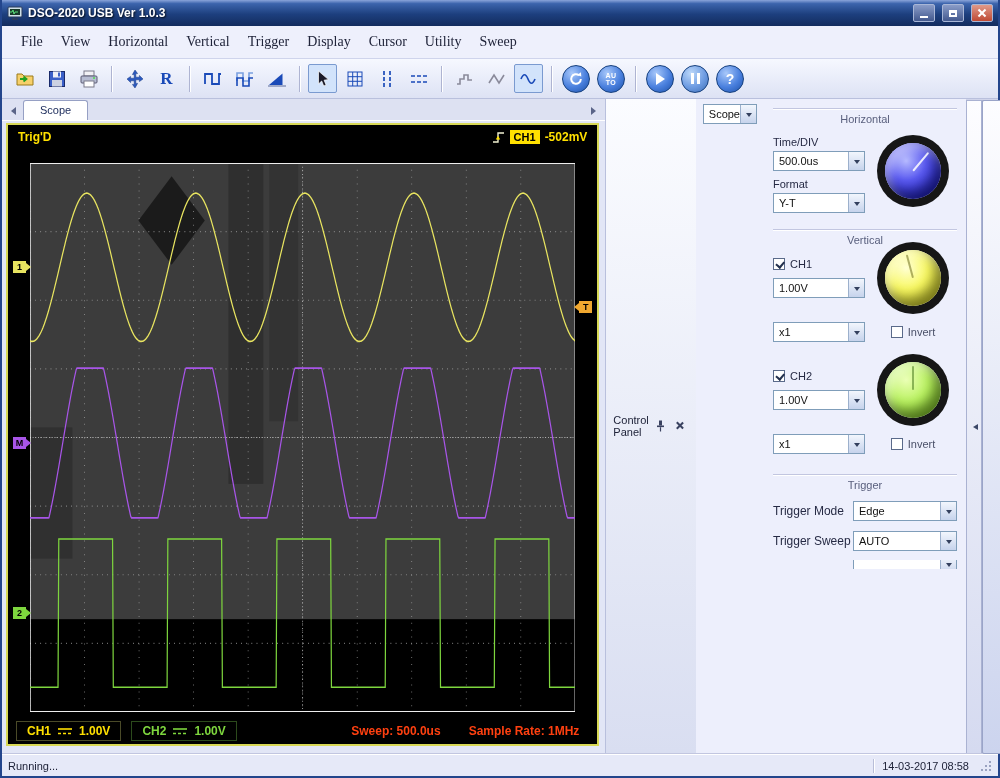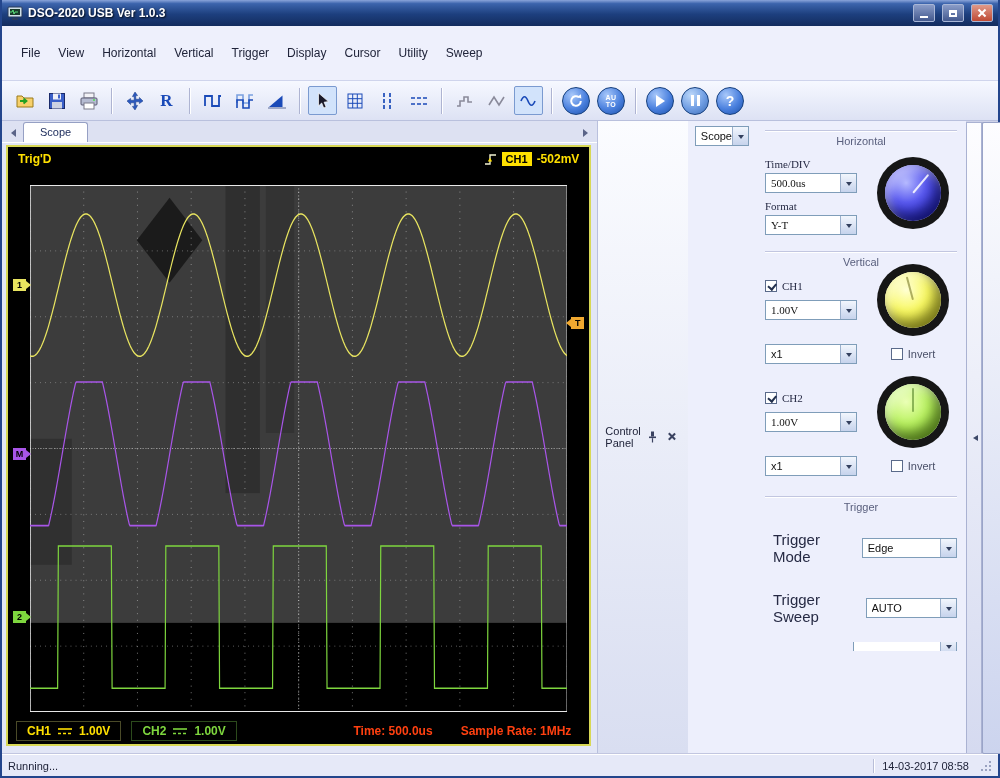--- a/index.html
+++ b/index.html
@@ -19,21 +19,21 @@
   .win-btn.close { background:linear-gradient(#e09a8a,#bf4a34); }
   .glyph-min { width:8px; height:2px; background:#fff; margin-top:8px; }
   .glyph-max { width:8px; height:7px; border:2px solid #fff; border-top-width:3px; }
   .x-icon { position:relative; width:10px; height:10px; }
   .x-icon::before,.x-icon::after { content:""; position:absolute; left:4px; top:0; width:2px; height:10px; background:#fff; }
   .x-icon::before { transform:rotate(45deg); } .x-icon::after { transform:rotate(-45deg); }
   .x-icon.dark::before,.x-icon.dark::after { background:#3a4260; width:1.6px; height:9px; }
 
   
   .menubar { flex:0 0 24px; background:#eef0fc; border-bottom:1px solid #cfd4ec; display:flex; align-items:center; padding-left:10px; }
-  .menu-item { padding:20px 9px; font-size:12px; color:#20243a; }
+  .menu-item { padding:8px 9px; font-size:14px; color:#20243a;font-family:Liberation Serif, serif; }
 
   
   .toolbar { flex:0 0 40px; background:linear-gradient(#f6f8ff,#dde2f4); border-bottom:1px solid #b9c0dd;
     display:flex; align-items:center; padding:0 8px; gap:3px; }
   .tbtn { width:29px; height:29px; display:flex; align-items:center; justify-content:center;
     border:1px solid transparent; border-radius:2px; }
   .tbtn.active { background:#d2e3fb; border-color:#7a9ad0; }
   .tbtn .rletter { font-weight:bold; font-size:17px; color:#1a4ab8; font-family:"Liberation Serif",serif; }
   .sep { width:1px; height:26px; background:#aeb4d2; box-shadow:1px 0 0 #ffffff; margin:0 5px; flex:0 0 1px; }
   .circle-btn { width:28px; height:28px; border-radius:50%; margin:0 2px;
@@ -97,40 +97,40 @@
   .dd-btn { flex:0 0 16px; height:100%; background:linear-gradient(#f2f6fd,#c6d3ec); border-left:1px solid #9cb0cc;
     display:flex; align-items:center; justify-content:center; }
   .dd-arrow { width:0; height:0; border:3.5px solid transparent; border-top:4.5px solid #33405e; margin-top:4px; }
   .w92 { width:92px; } .w78 { width:104px; } .full { width:100%; }
 
   .cp-body { flex:1; padding:0 9px; overflow:hidden; }
   .section-sep { border-top:1px solid #c2c6e0; border-bottom:1px solid #ffffff; margin-top:9px; }
   .section-title { text-align:center; color:#5a607e; font-size:11px; margin:3px 0 4px; }
   .lbl { font-size:11px; color:#262a44; margin:7px 0 3px; }
 
-  .grid2 { display:grid; grid-template-columns:1fr 88px; column-gap:12px; align-items:center;font-family:Liberation Serif, serif; }
+  .grid2 { display:grid; grid-template-columns:1fr 88px; column-gap:4px; align-items:center; }
   .knob-wrap { display:flex; align-items:center; justify-content:center; }
   .knob { width:56px; height:56px; border-radius:50%; position:relative;
     box-shadow:0 0 0 8px #161616, inset -6px -8px 12px rgba(0,0,0,.45), inset 5px 7px 10px rgba(255,255,255,.45); }
   .knob .pointer { position:absolute; left:50%; top:50%; width:2px; height:24px; margin-left:-1px;
     background:rgba(255,255,255,.85); transform-origin:50% 0; border-radius:1px; }
   .knob.blue   { background:radial-gradient(circle at 38% 32%, #b4b8ff 0%, #5a5af0 38%, #2a2ad2 72%, #1414a0 100%); }
   .knob.yellow { background:radial-gradient(circle at 38% 32%, #ffffd2 0%, #f8f862 42%, #e2e232 76%, #bcbc1a 100%); }
   .knob.green  { background:radial-gradient(circle at 38% 32%, #eaffb4 0%, #baf262 42%, #92da32 76%, #6cac1a 100%); }
 
   .cb { display:flex; align-items:center; gap:5px; font-size:11px; color:#262a44; }
   .cbox { width:12px; height:12px; background:#fff; border:1px solid #5a6a8a; position:relative; flex:0 0 12px; }
   .cbox.checked::after { content:""; position:absolute; left:2px; top:1.5px; width:6px; height:3.5px;
     border-left:2px solid #23304e; border-bottom:2px solid #23304e; transform:rotate(-50deg); }
 
   .probe-row { display:grid; grid-template-columns:1fr 88px; column-gap:4px; align-items:center; margin-top:16px; margin-bottom:20px; }
   .probe-row .cb { justify-content:center; color:#4a5068; }
 
   .trig-row { display:flex; align-items:center; justify-content:space-between; margin-top:10px; }
-  .trig-row .lbl { margin:8px; font-size:15px; }
+  .trig-row .lbl { margin:0; font-size:12px; }
   .trig-row.clipped { height:9px; overflow:hidden; margin-top:9px; }
 
   .cp-scrollbar { flex:0 0 15px; display:flex; background:#f2f3fb; border-top:1px solid #d0d4ea; }
   .sb-btn { width:16px; height:100%; background:linear-gradient(#fdfdff,#d5daf0); border:1px solid #aab2d2;
     display:flex; align-items:center; justify-content:center; }
   .sb-track { flex:1; position:relative; background:repeating-linear-gradient(90deg,#f4f5fc 0 2px,#eceefa 2px 4px); }
   .sb-thumb { position:absolute; left:34%; top:0; width:66px; height:100%;
     background:linear-gradient(#fdfdff,#ccd4ee); border:1px solid #9aa4c8; border-radius:2px; }
   .tri-sl { width:0; height:0; border:3.5px solid transparent; border-right:5px solid #3c4868; }
   .tri-sr { width:0; height:0; border:3.5px solid transparent; border-left:5px solid #3c4868; }
@@ -380,21 +380,21 @@
             </span>
             <span class="chip c2">
               <span>CH2</span>
               <svg width="16" height="9" viewBox="0 0 16 9" style="color:#7ed63e">
                   <line x1="1" y1="2" x2="15" y2="2" stroke="currentColor" stroke-width="1.6"></line>
                   <line x1="1" y1="6.5" x2="15" y2="6.5" stroke="currentColor" stroke-width="1.4" stroke-dasharray="3 2"></line>
                 </svg>
               <span>1.00V</span>
             </span>
             <span class="time-info">
-              <span>Time: 500.0us</span>
+              <span>Sweep: 500.0us</span>
               <span>Sample Rate: 1MHz</span>
             </span>
           </div>
 
         </div>
       </div>
     </div>
 
     <div class="right-col">
       <div class="cp-header">

